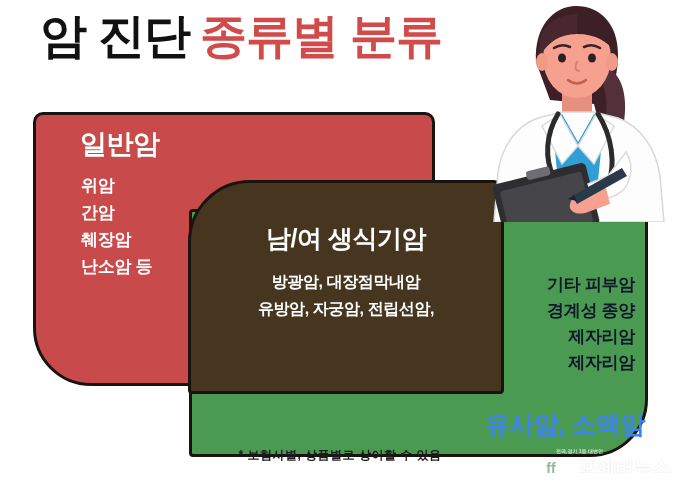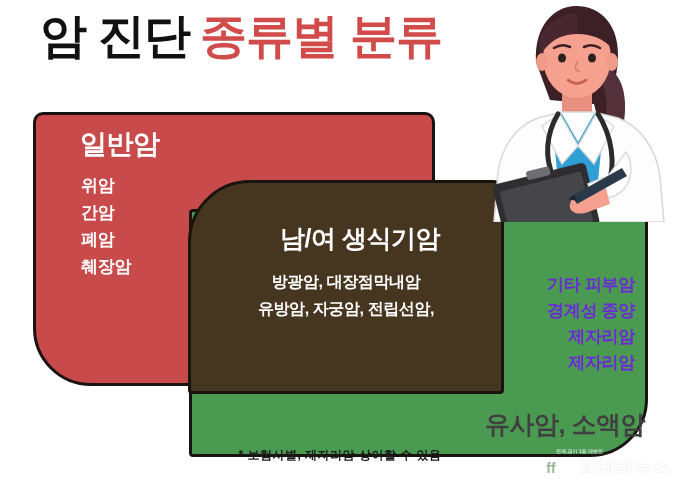--- a/index.html
+++ b/index.html
@@ -55,38 +55,38 @@
   }
   .gen-list{
     position:absolute;left:56px;top:172px;z-index:6;
     color:#ffffff;font-size:17px;font-weight:800;line-height:27px;letter-spacing:-0.3px;margin-left:25px;
   }
   .gen-list div{white-space:nowrap;}
 
   .rep-head{
     position:absolute;left:188px;top:222px;width:316px;z-index:7;
     text-align:center;color:#ffffff;
-    font-size:25px;font-weight:900;letter-spacing:-0.5px;padding-left:14px;
+    font-size:25px;font-weight:900;letter-spacing:-0.5px;
   }
   .rep-list{
     position:absolute;left:188px;top:268px;width:316px;z-index:7;
     text-align:center;color:#ffffff;
     font-size:16px;font-weight:800;line-height:27px;letter-spacing:-0.4px;
   }
   .rep-list div{white-space:nowrap;}
 
   .min-list{
     position:absolute;right:45px;top:272px;z-index:7;
-    text-align:right;color:#6d28d9;
+    text-align:right;color:#0f172a;
     font-size:17px;font-weight:800;line-height:26px;letter-spacing:-0.3px;
   }
   .min-list div{white-space:nowrap;}
   .min-head{
     position:absolute;right:35px;top:408px;z-index:7;
-    color:#404040;font-size:25px;font-weight:900;letter-spacing:-0.5px;white-space:nowrap;
+    color:#3b82f6;font-size:25px;font-weight:900;letter-spacing:-0.5px;white-space:nowrap;
   }
 
   
   .footer-note{
     position:absolute;left:0;right:0;bottom:10px;z-index:9;
     text-align:center;color:#1c1c1c;
     font-size:12px;font-weight:700;letter-spacing:0.5px;
   }
 
   
@@ -175,22 +175,22 @@
   <div class="box box-minor"></div>
 
   <div class="box box-general"></div>
 
   <div class="box box-repro"></div>
 
   <div class="gen-head">일반암</div>
   <div class="gen-list">
     <div>위암</div>
     <div>간암</div>
-    <div>폐암</div>
     <div>췌장암</div>
+    <div>난소암 등</div>
   </div>
 
   <div class="rep-head">남/여 생식기암</div>
   <div class="rep-list">
     <div>방광암, 대장점막내암</div>
     <div>유방암, 자궁암, 전립선암,</div>
   </div>
 
   <div class="min-list">
     <div>기타 피부암</div>
@@ -199,15 +199,15 @@
     <div>제자리암</div>
   </div>
   <div class="min-head">유사암, 소액암</div>
 
   <div class="wm-tiny">전국,경기 1등 대변인</div>
   <div class="watermark">
     <div class="wm-logo">ff</div>
     <div class="wm-text">포에버뉴스</div>
   </div>
 
-  <div class="footer-note">* 보험사별, 제자리암 상이할 수 있음</div>
+  <div class="footer-note">* 보험사별, 상품별로 상이할 수 있음</div>
 
 </div>
 
 </body></html>

